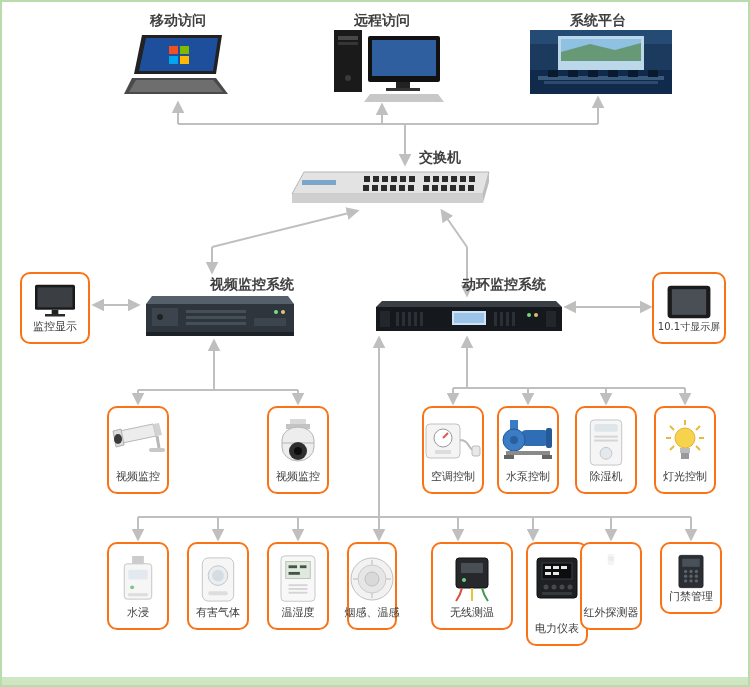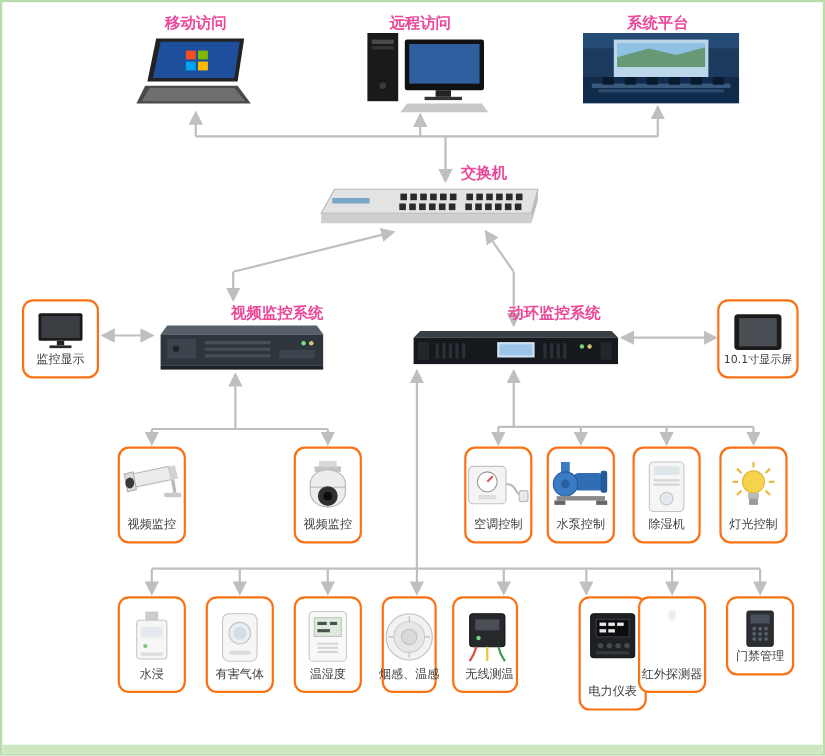--- a/index.html
+++ b/index.html
@@ -6,21 +6,21 @@
   body { background:#ffffff; font-family:"DejaVu Sans","Liberation Sans",sans-serif; }
   .canvas{
     position:relative; width:750px; height:687px; background:#ffffff;
     border:2px solid #b9dcab; overflow:hidden;
   }
   .bottom-band{ position:absolute; left:0; right:0; bottom:0; height:8px; background:#cfe6c2; }
   svg.arrows{ position:absolute; left:0; top:0; pointer-events:none; }
   svg.arrows line{ stroke:#bfbfbf; stroke-width:2; }
   .glabel{
     position:absolute; transform:translateX(-50%);
-    color:#ec4899; font-weight:bold; font-size:14px; white-space:nowrap;
+    color:#404040; font-weight:bold; font-size:14px; white-space:nowrap;
   }
   .node{ position:absolute; }
   .card{
     position:absolute; border:2px solid #f97316; border-radius:10px; background:#fff;
     display:flex; flex-direction:column; align-items:center; justify-content:space-between;
     padding:10px 2px 8px;
   }
   .card .lbl{ font-size:11px; color:#3d3d3d; white-space:nowrap; }
   .card .lbl.small-lbl{ font-size:10px; }
 </style>
@@ -342,21 +342,21 @@
       <g stroke="#bbbbbb">
         <line x1="25" y1="6" x2="25" y2="11"></line>
         <line x1="25" y1="39" x2="25" y2="44"></line>
         <line x1="6" y1="25" x2="11" y2="25"></line>
         <line x1="39" y1="25" x2="44" y2="25"></line>
       </g>
     </svg>
     <span class="lbl">烟感、温感</span>
   </div>
 
-  <div class="card" style="left:409px; top:540px; width:60px; height:88px;align-items:flex-end;">
+  <div class="card" style="left:429px; top:540px; width:82px; height:88px;">
     <svg width="48" height="50" viewBox="0 0 48 50">
       <rect x="8" y="4" width="32" height="30" rx="3" fill="#26282b" stroke="#111111"></rect>
       <rect x="13" y="9" width="22" height="10" fill="#4a4f55"></rect>
       <circle cx="16" cy="26" r="2" fill="#6fd77f"></circle>
       <path d="M14,34 C12,42 10,44 8,47" stroke="#d94f3c" stroke-width="2" fill="none"></path>
       <path d="M24,34 C24,42 24,44 24,47" stroke="#e8c33d" stroke-width="2" fill="none"></path>
       <path d="M34,34 C36,42 38,44 40,47" stroke="#3f9a4d" stroke-width="2" fill="none"></path>
     </svg>
     <span class="lbl">无线测温</span>
   </div>

